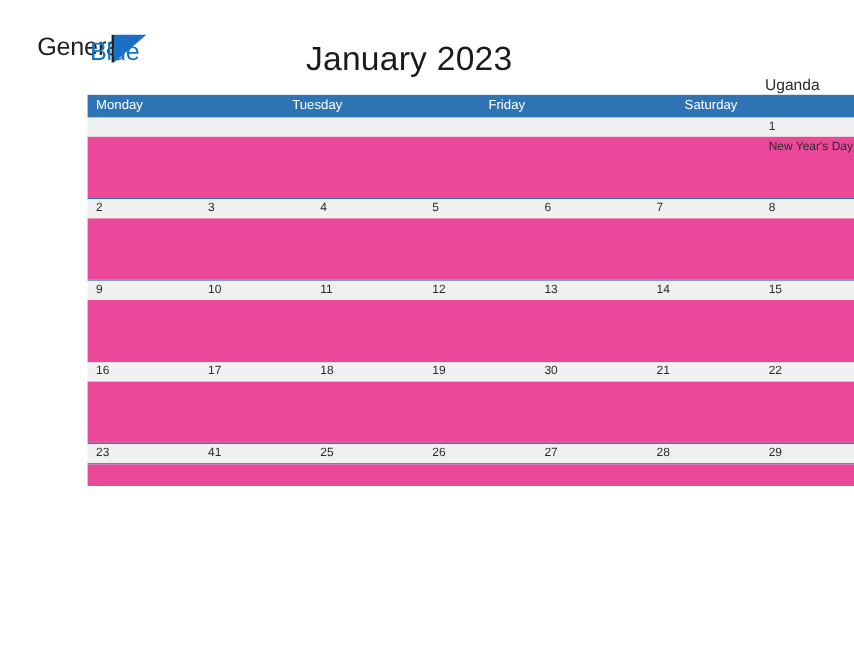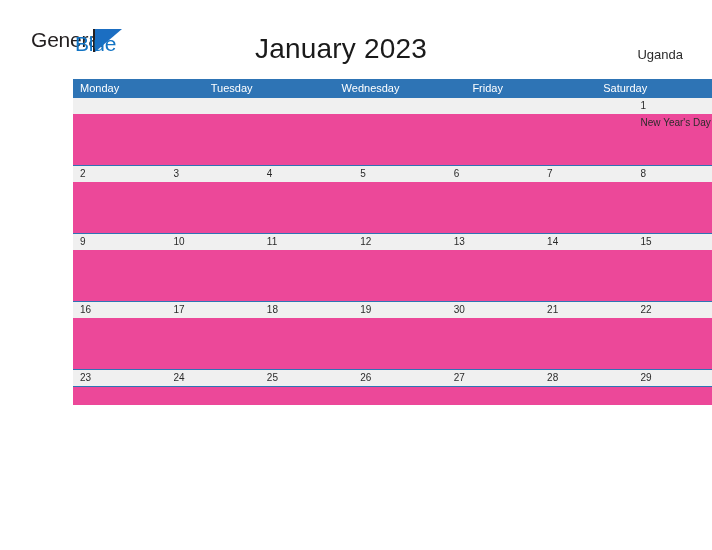--- a/index.html
+++ b/index.html
@@ -87,21 +87,21 @@
     font-size: 28px;
     line-height: 32px;
     color: #1a1a1a;
     font-weight: 400;
     letter-spacing: 0.2px;
   }
 
   .cal-region {
     position: absolute;
     right: 29px;
-    top: 47px;
+    top: 63px;
     font-size: 13px;
     line-height: 15px;
     color: #2b2b2b;
     text-align: right;
   }
 
   
   .calendar {
     position: absolute;
     left: 29px;
@@ -194,21 +194,20 @@
 
     <div class="cal-region">Uganda</div>
 
   </div>
 
   <div class="calendar">
 
     <div class="weekday-row">
       <div class="weekday">Monday</div>
       <div class="weekday">Tuesday</div>
-      <div class="weekday">Wednesday</div>
       <div class="weekday">Friday</div>
       <div class="weekday">Saturday</div>
     </div>
 
     <div class="week-row first">
       <div class="date-band">
         <div class="date-cell"></div>
         <div class="date-cell"></div>
         <div class="date-cell"></div>
         <div class="date-cell"></div>
@@ -342,21 +341,21 @@
           </div>
         <div class="event-cell">
             <span class="event-text"></span>
           </div>
       </div>
     </div>
 
     <div class="week-row">
       <div class="date-band">
         <div class="date-cell">23</div>
-        <div class="date-cell">24</div>
+        <div class="date-cell">41</div>
         <div class="date-cell">25</div>
         <div class="date-cell">26</div>
         <div class="date-cell">27</div>
         <div class="date-cell">28</div>
         <div class="date-cell">29</div>
       </div>
     </div>
 
     <div class="week-row">
       <div class="event-band short">

